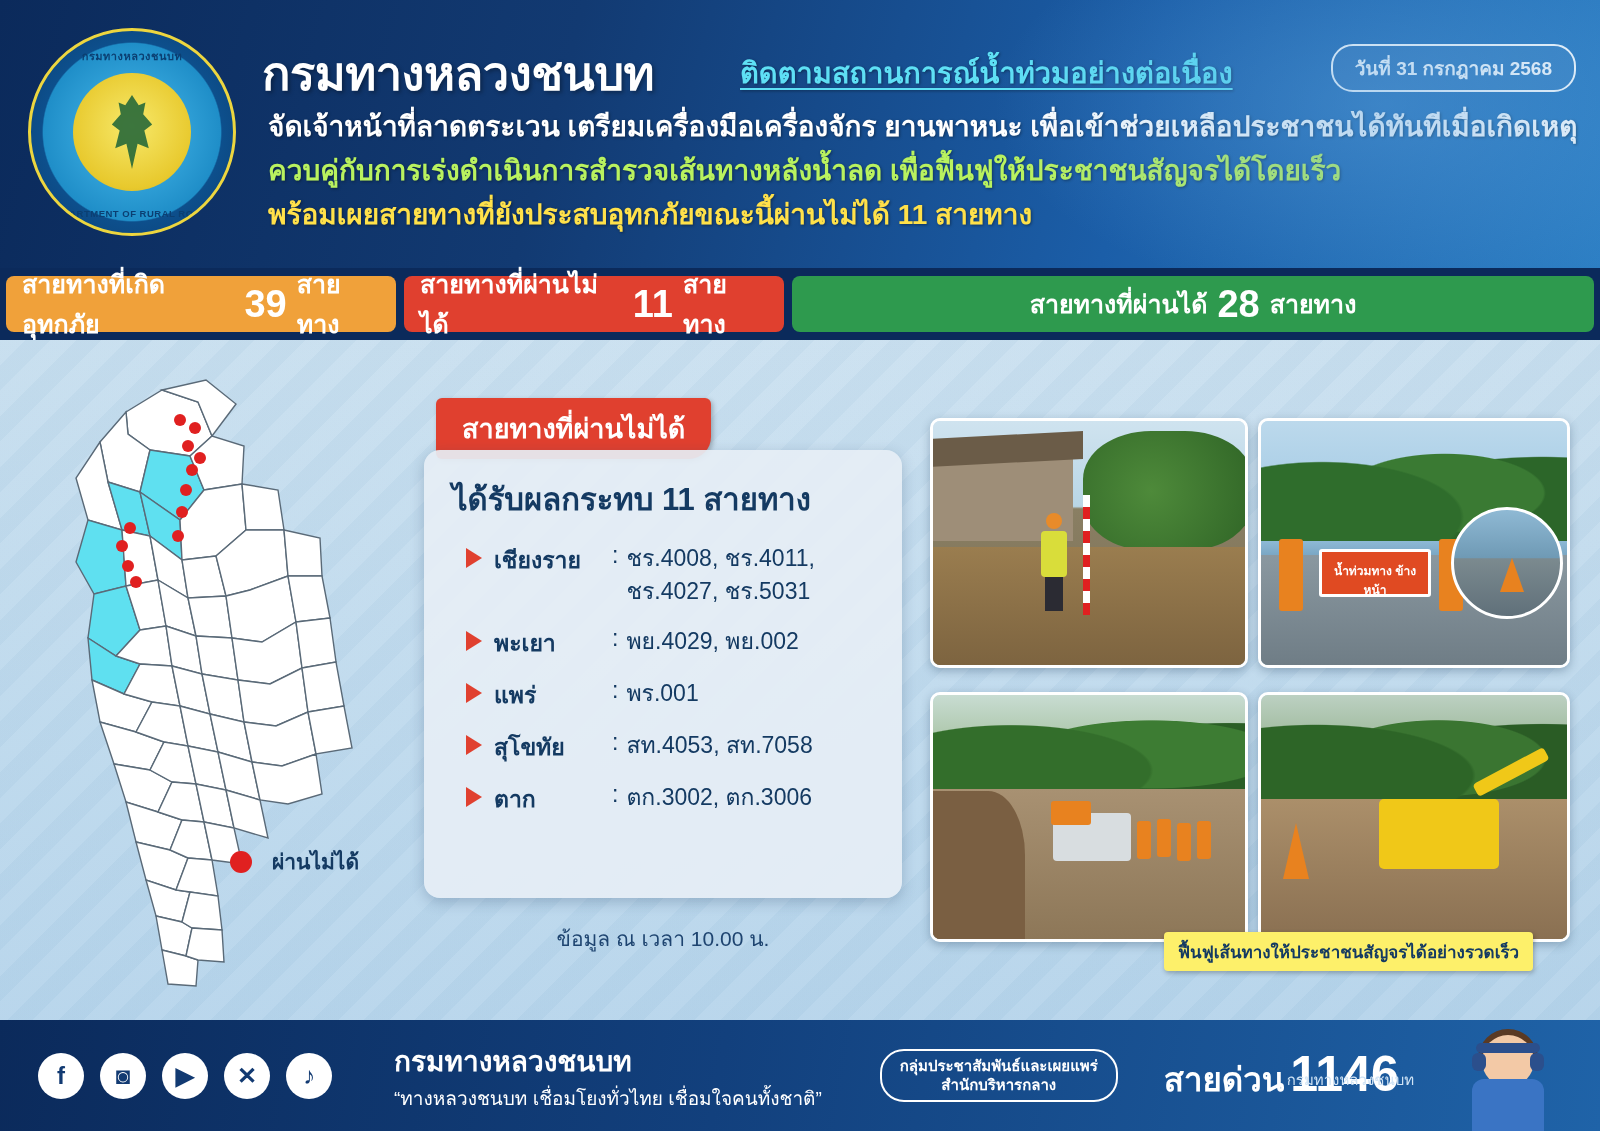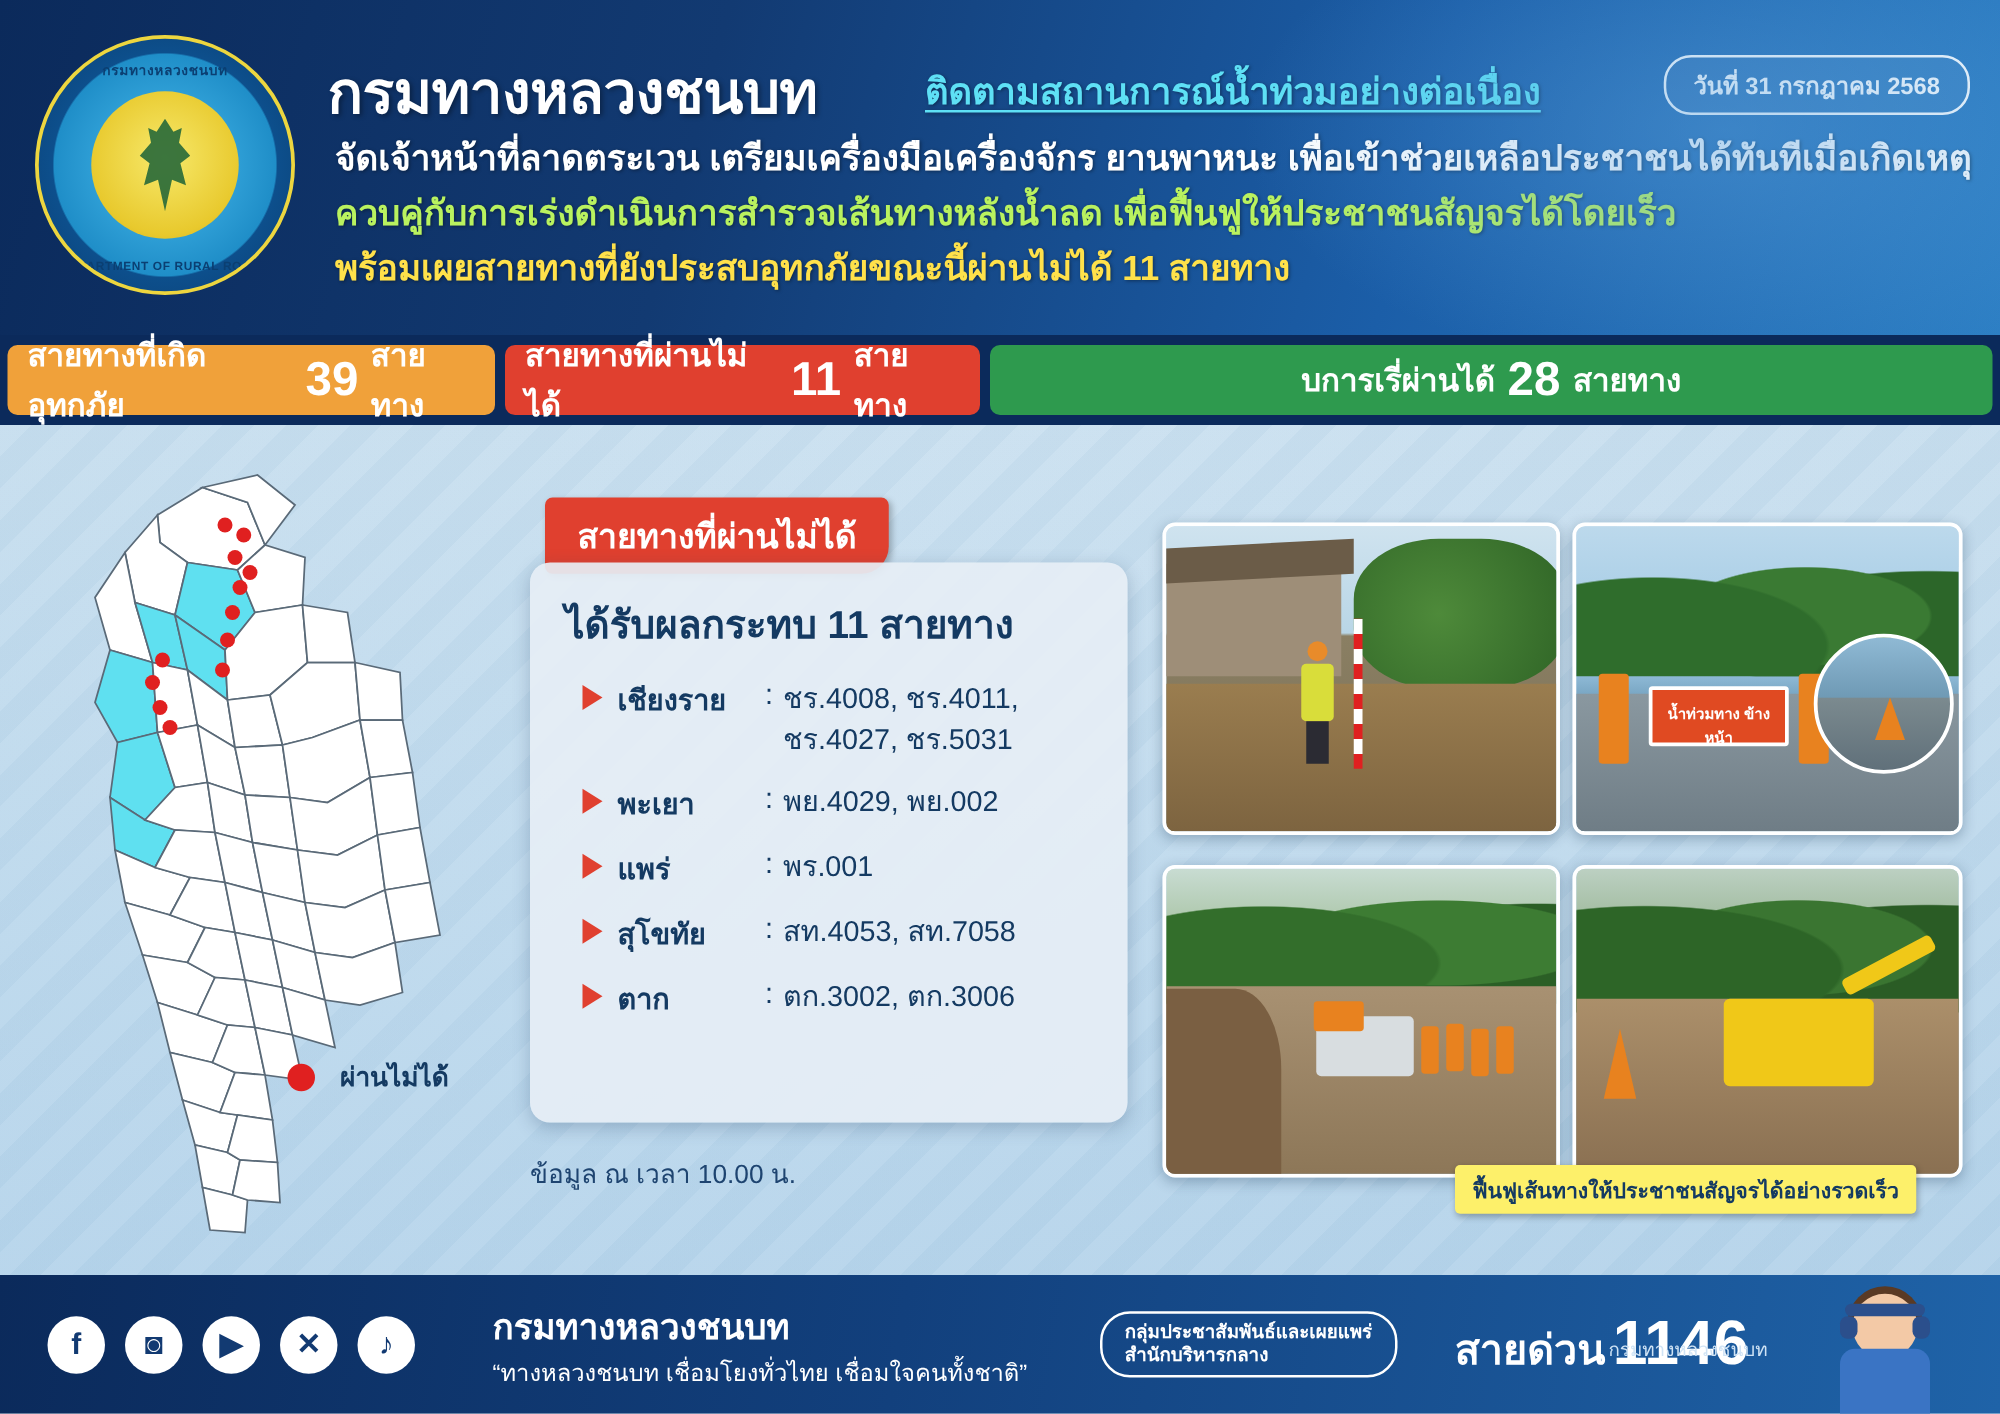--- a/index.html
+++ b/index.html
@@ -142,21 +142,21 @@
     border-left: 16px solid #e0402f;
     border-top: 10px solid transparent;
     border-bottom: 10px solid transparent;
     flex: 0 0 auto;
   }
   .prov { font-size: 23px; color: #143a62; font-weight: bold; width: 118px; flex: 0 0 118px; }
   .colon { font-size: 23px; color: #143a62; margin-right: 8px; }
   .roads { font-size: 23px; color: #143a62; line-height: 1.45; }
   .footnote {
     position: absolute; left: 424px; top: 582px; width: 478px;
-    text-align: left; font-size: 21px; color: #1e4470;
+    text-align: center; font-size: 21px; color: #1e4470;
   }
 
   
   .photo {
     position: absolute; border: 3px solid #ffffff; border-radius: 10px;
     box-shadow: 0 3px 10px rgba(20,50,80,.3);
     overflow: hidden;
   }
   .p1 { left: 930px; top: 78px; width: 318px; height: 250px; }
   .p2 { left: 1258px; top: 78px; width: 312px; height: 250px; }
@@ -225,21 +225,21 @@
     width: 46px; height: 46px; border-radius: 50%;
     background: #ffffff; color: #123a72;
     display: flex; align-items: center; justify-content: center;
     font-size: 24px; font-weight: bold;
   }
   .foot-center { margin-left: 62px; color: #fff; }
   .foot-center .t1 { font-size: 28px; font-weight: bold; }
   .foot-center .t2 { font-size: 19px; }
   .foot-badge {
     margin-left: 58px; border: 2px solid #ffffff; border-radius: 24px;
-    color: #fff; padding: 6px 18px; line-height: 1.25;
+    color: #fff; text-align: center; padding: 6px 18px; line-height: 1.25;
     font-size: 15px; font-weight: bold;
   }
   .hotline { margin-left: 46px; color: #fff; display: flex; align-items: baseline; gap: 6px;}
   .hotline .h1 { font-size: 33px; font-weight: bold; color: #fff; }
   .hotline .h2 { font-size: 50px; font-weight: bold; color: #fff; }
   .hotline .h3 { font-size: 15px; color: #cfe3f5; position: relative; top: -6px; left: -118px; }
   .agent {
     position: absolute; right: 46px; bottom: 0; width: 92px; height: 104px;
   }
   .agent .head { position:absolute; left:20px; top:8px; width:52px;height:52px;border-radius:50%;background:#f3c9a6;}
@@ -273,21 +273,21 @@
     <span class="lbl">สายทางที่เกิดอุทกภัย</span>
     <span class="num">39</span>
     <span class="lbl">สายทาง</span>
   </div>
   <div class="stat s3">
     <span class="lbl">สายทางที่ผ่านไม่ได้</span>
     <span class="num">11</span>
     <span class="lbl">สายทาง</span>
   </div>
   <div class="stat s4">
-    <span class="lbl">บการเรี่ผ่านได้</span>
+    <span class="lbl">สายทางที่ผ่านได้</span>
     <span class="num">28</span>
     <span class="lbl">สายทาง</span>
   </div>
 </div>
 
 <div class="body-area">
 
   <div class="map-wrap">
     <svg width="400" height="650" viewBox="0 0 400 650">
       <g stroke="#5a6a78" stroke-width="1.4" fill="#ffffff">

